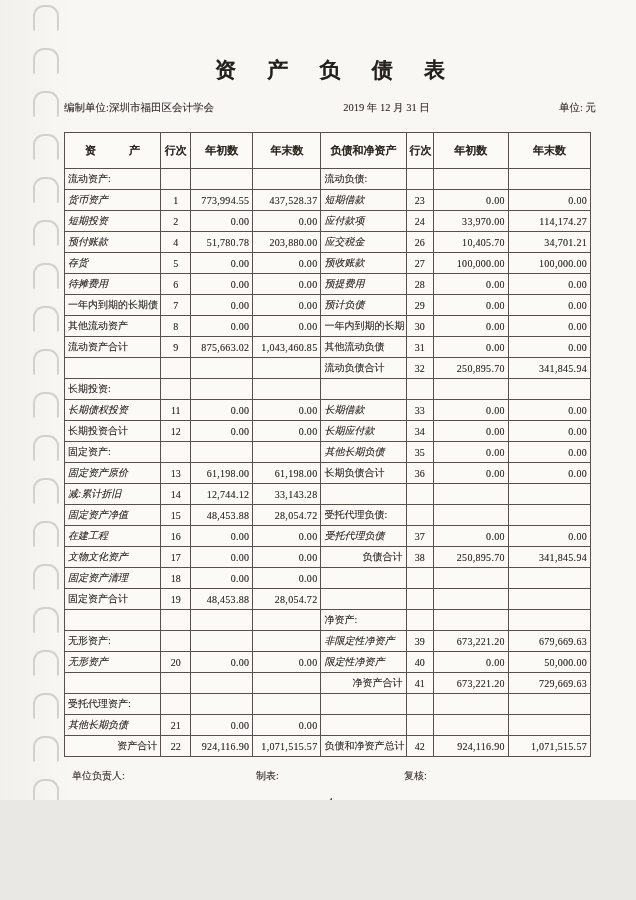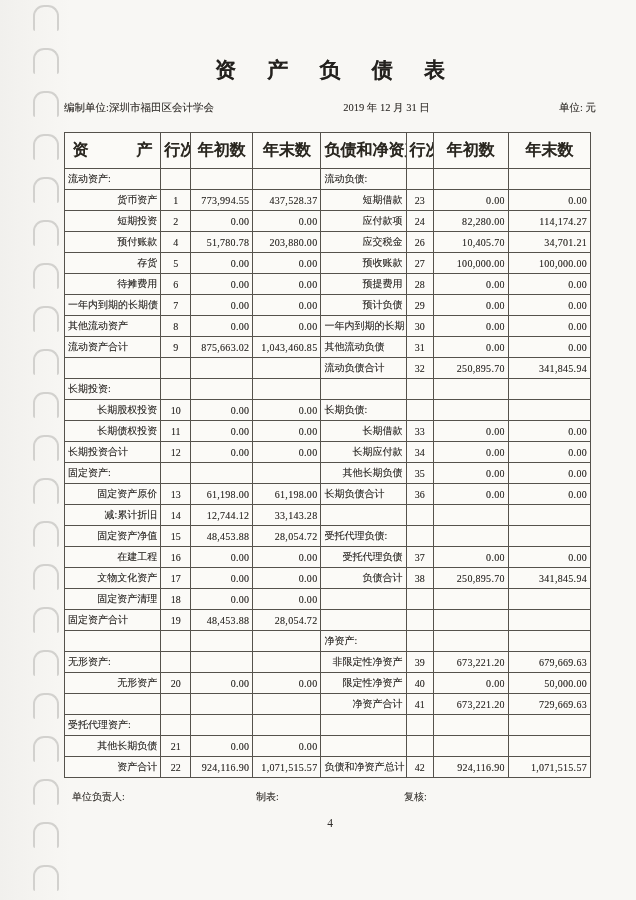--- a/index.html
+++ b/index.html
@@ -1,19 +1,19 @@
 <!DOCTYPE html>
 <html><head>
 <meta charset="utf-8">
 <style>
   * { box-sizing: border-box; margin: 0; padding: 0; }
   html, body { background: #e9e8e5; }
   .page {
     position: relative;
-    width: 636px; height: 900px;
+    width: 636px; height: 800px;
     margin: 0 auto;
     background: linear-gradient(90deg, #f1f0ed 0, #f8f7f4 70px, #f8f7f4 100%);
     overflow: hidden;
     font-family: "Liberation Serif", "DejaVu Serif", serif;
     color: #2d2b28;
   }
   .holes { position: absolute; left: 33px; top: 5px; width: 30px; }
   .hole {
     width: 26px; height: 26px;
     border: 2px solid #cfcecb;
@@ -50,27 +50,27 @@
     height: 21px;
     padding: 0 3px;
     overflow: hidden;
     white-space: nowrap;
     color: #2f2c29;
     text-shadow: 0 0 .5px rgba(45,42,38,.45);
   }
   table.sheet thead th {
     height: 36px;
     font-weight: bold;
-    font-size: 16px;
+    font-size: 11px;
     color: #29261f;
   }
   th.wrap { white-space: normal; line-height: 1.15; padding: 0 6px; }
   td.lbl { padding-left: 4px; padding-right: 4px; border-radius: 8px; }
   td.a-l { text-align: left; }
-  td.a-c { text-align: right; }
+  td.a-c { text-align: left; font-style: italic; }
   td.a-r { text-align: right; }
   td.sec { font-weight: normal; }
   td.line { text-align: center; font-size: 9.5px; }
   td.num {
     text-align: right;
     font-size: 9.5px;
     padding-right: 5px;
     letter-spacing: .3px;
   }
   .footer-row { position: relative; height: 14px; margin-top: 12px; font-size: 10px; color: #36332f; text-shadow: 0 0 .5px rgba(40,36,30,.4); }
@@ -160,21 +160,21 @@
             <td class="num">0.00</td>
             <td class="num">0.00</td>
           </tr>
           <tr>
             <td class="lbl a-c">短期投资</td>
             <td class="line">2</td>
             <td class="num">0.00</td>
             <td class="num">0.00</td>
             <td class="lbl a-c">应付款项</td>
             <td class="line">24</td>
-            <td class="num">82,280.00</td>
+            <td class="num">33,970.00</td>
             <td class="num">114,174.27</td>
           </tr>
           <tr>
             <td class="lbl a-c">预付账款</td>
             <td class="line">4</td>
             <td class="num">51,780.78</td>
             <td class="num">203,880.00</td>
             <td class="lbl a-c">应交税金</td>
             <td class="line">26</td>
             <td class="num">10,405.70</td>
@@ -244,30 +244,20 @@
             <td class="lbl a-l sec">长期投资:</td>
             <td class="line"></td>
             <td class="num"></td>
             <td class="num"></td>
             <td class="lbl a-c"></td>
             <td class="line"></td>
             <td class="num"></td>
             <td class="num"></td>
           </tr>
           <tr>
-            <td class="lbl a-c">长期股权投资</td>
-            <td class="line">10</td>
-            <td class="num">0.00</td>
-            <td class="num">0.00</td>
-            <td class="lbl a-l sec">长期负债:</td>
-            <td class="line"></td>
-            <td class="num"></td>
-            <td class="num"></td>
-          </tr>
-          <tr>
             <td class="lbl a-c">长期债权投资</td>
             <td class="line">11</td>
             <td class="num">0.00</td>
             <td class="num">0.00</td>
             <td class="lbl a-c">长期借款</td>
             <td class="line">33</td>
             <td class="num">0.00</td>
             <td class="num">0.00</td>
           </tr>
           <tr>

